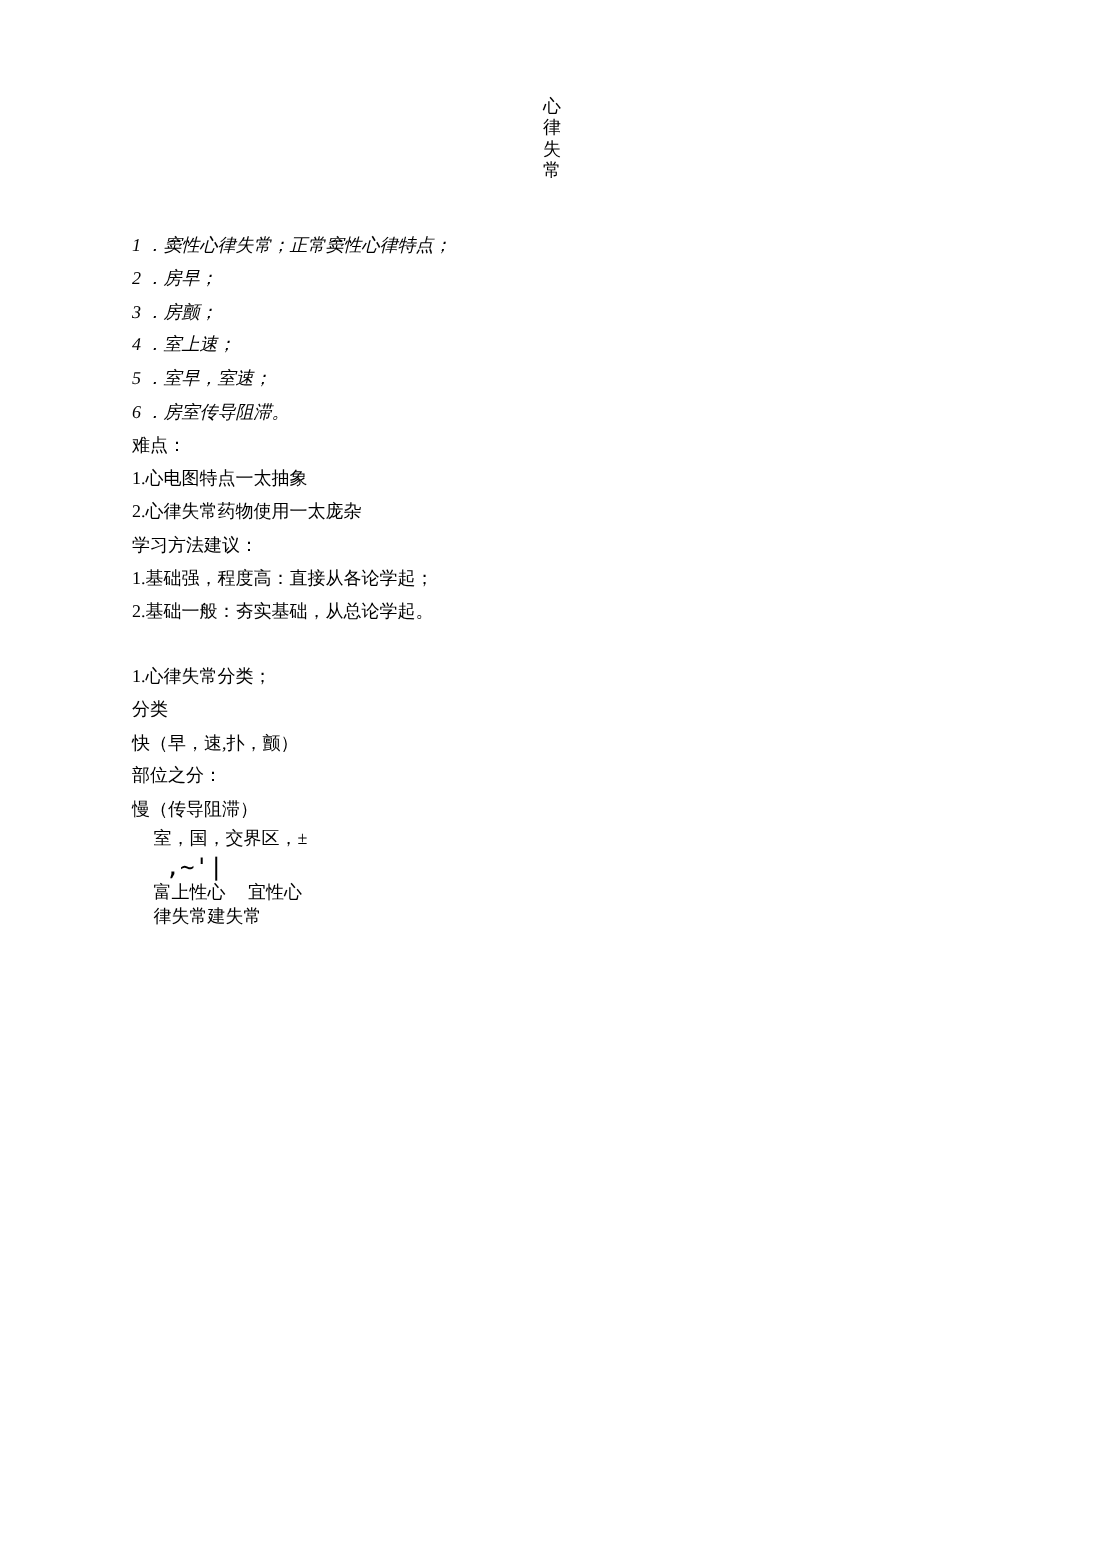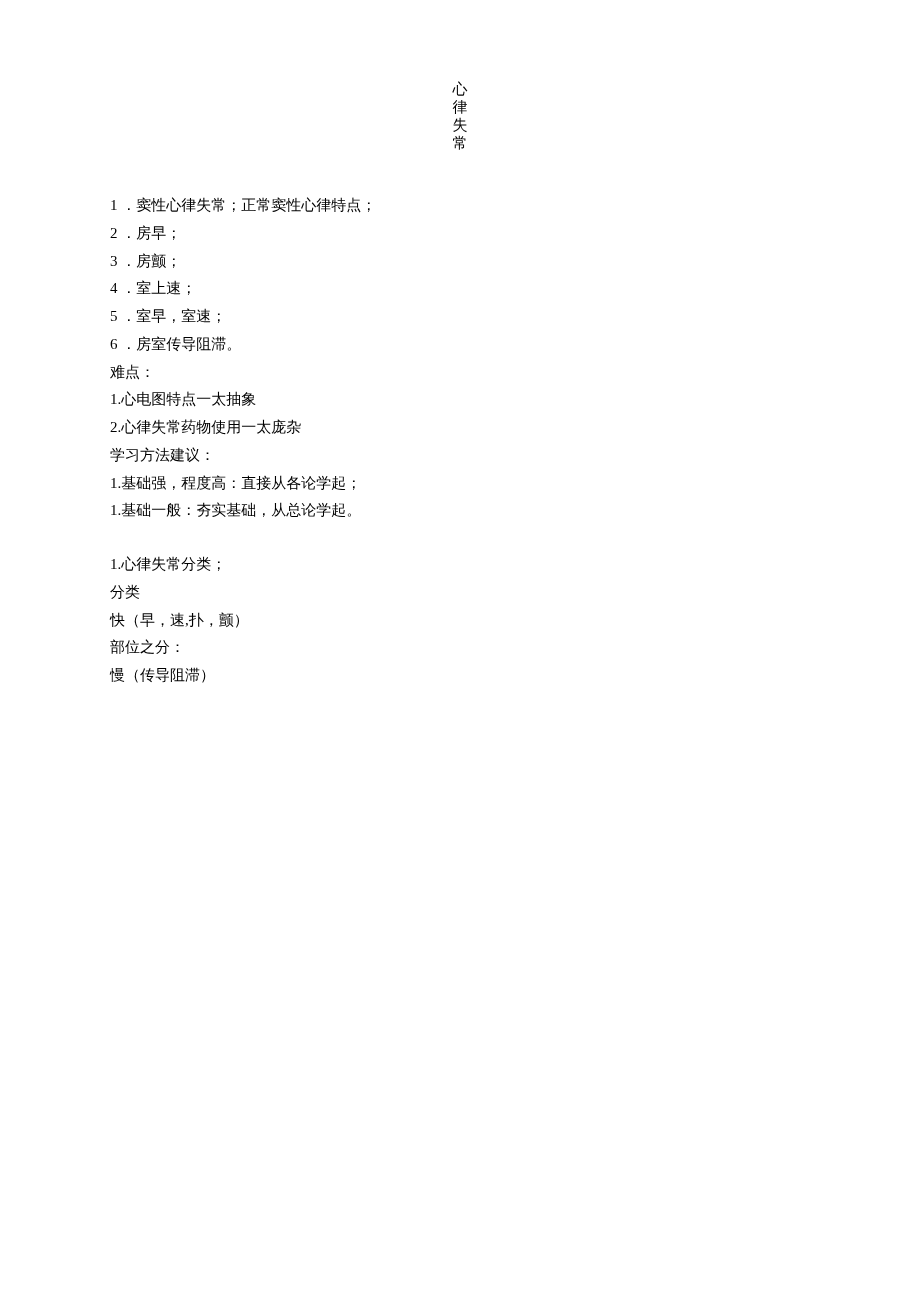--- a/index.html
+++ b/index.html
@@ -27,20 +27,21 @@
   }
   .content {
     padding-left: 10px;
   }
   .content p {
     margin: 0;
   }
   .indent {
     padding-left: 22px;
     text-indent: -22px;
+    font-style: italic;
   }
   .gap {
     height: 26px;
   }
   .diagram-block {
     padding-left: 18px;
     line-height: 1.3;
   }
   .diagram-block .row2 {
     font-family: monospace, "SimSun";
@@ -68,26 +69,34 @@
     <p class="indent">4 ．室上速；</p>
     <p class="indent">5 ．室早，室速；</p>
     <p class="indent">6 ．房室传导阻滞。</p>
 
     <p>难点：</p>
     <p>1.心电图特点一太抽象</p>
     <p>2.心律失常药物使用一太庞杂</p>
 
     <p>学习方法建议：</p>
     <p>1.基础强，程度高：直接从各论学起；</p>
-    <p>1.基础一般：夯实基础，从总论学起。</p>
+    <p>2.基础一般：夯实基础，从总论学起。</p>
 
     <div class="gap"></div>
 
     <p>1.心律失常分类；</p>
 
     <p>分类</p>
     <p>快（早，速,扑，颤）</p>
     <p>部位之分：</p>
     <p>慢（传导阻滞）</p>
 
+    <div class="diagram-block">
+      <div>室，国，交界区，±</div>
+      <div class="row2">,~'|</div>
+      <div>
+        <span>富上性心</span>&nbsp;&nbsp;&nbsp;&nbsp;&nbsp;<span>宜性心</span>
+      </div>
+      <div>律失常建失常</div>
+    </div>
 
   </div>
 </div>
 
 </body></html>

